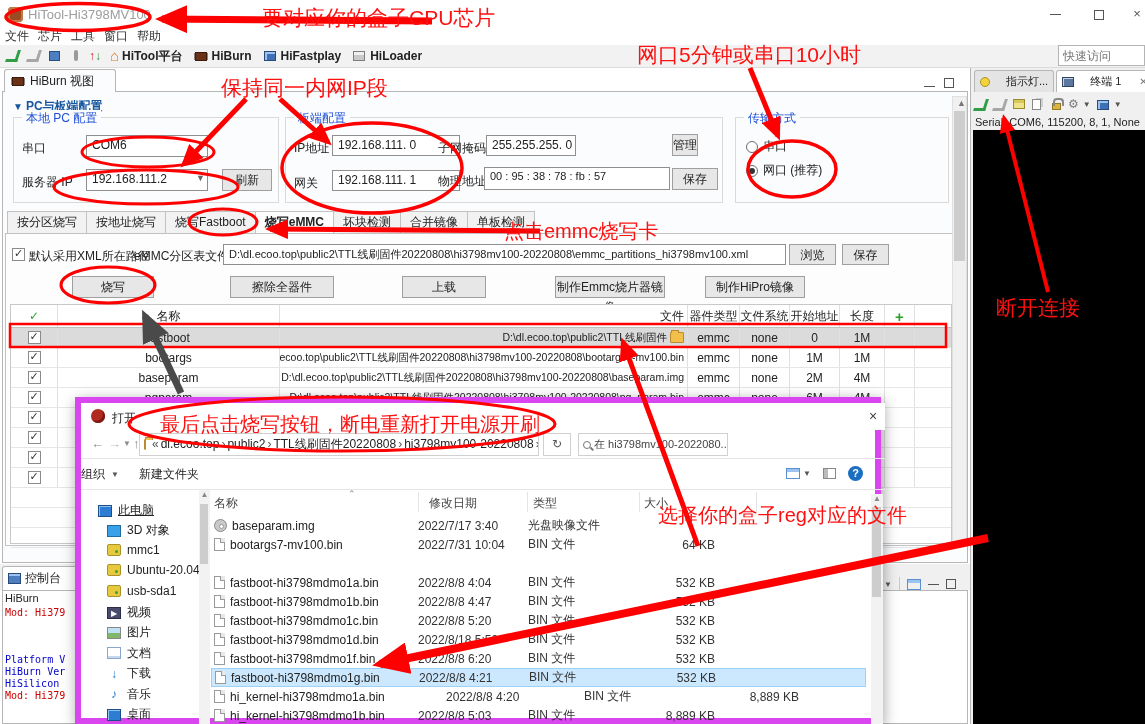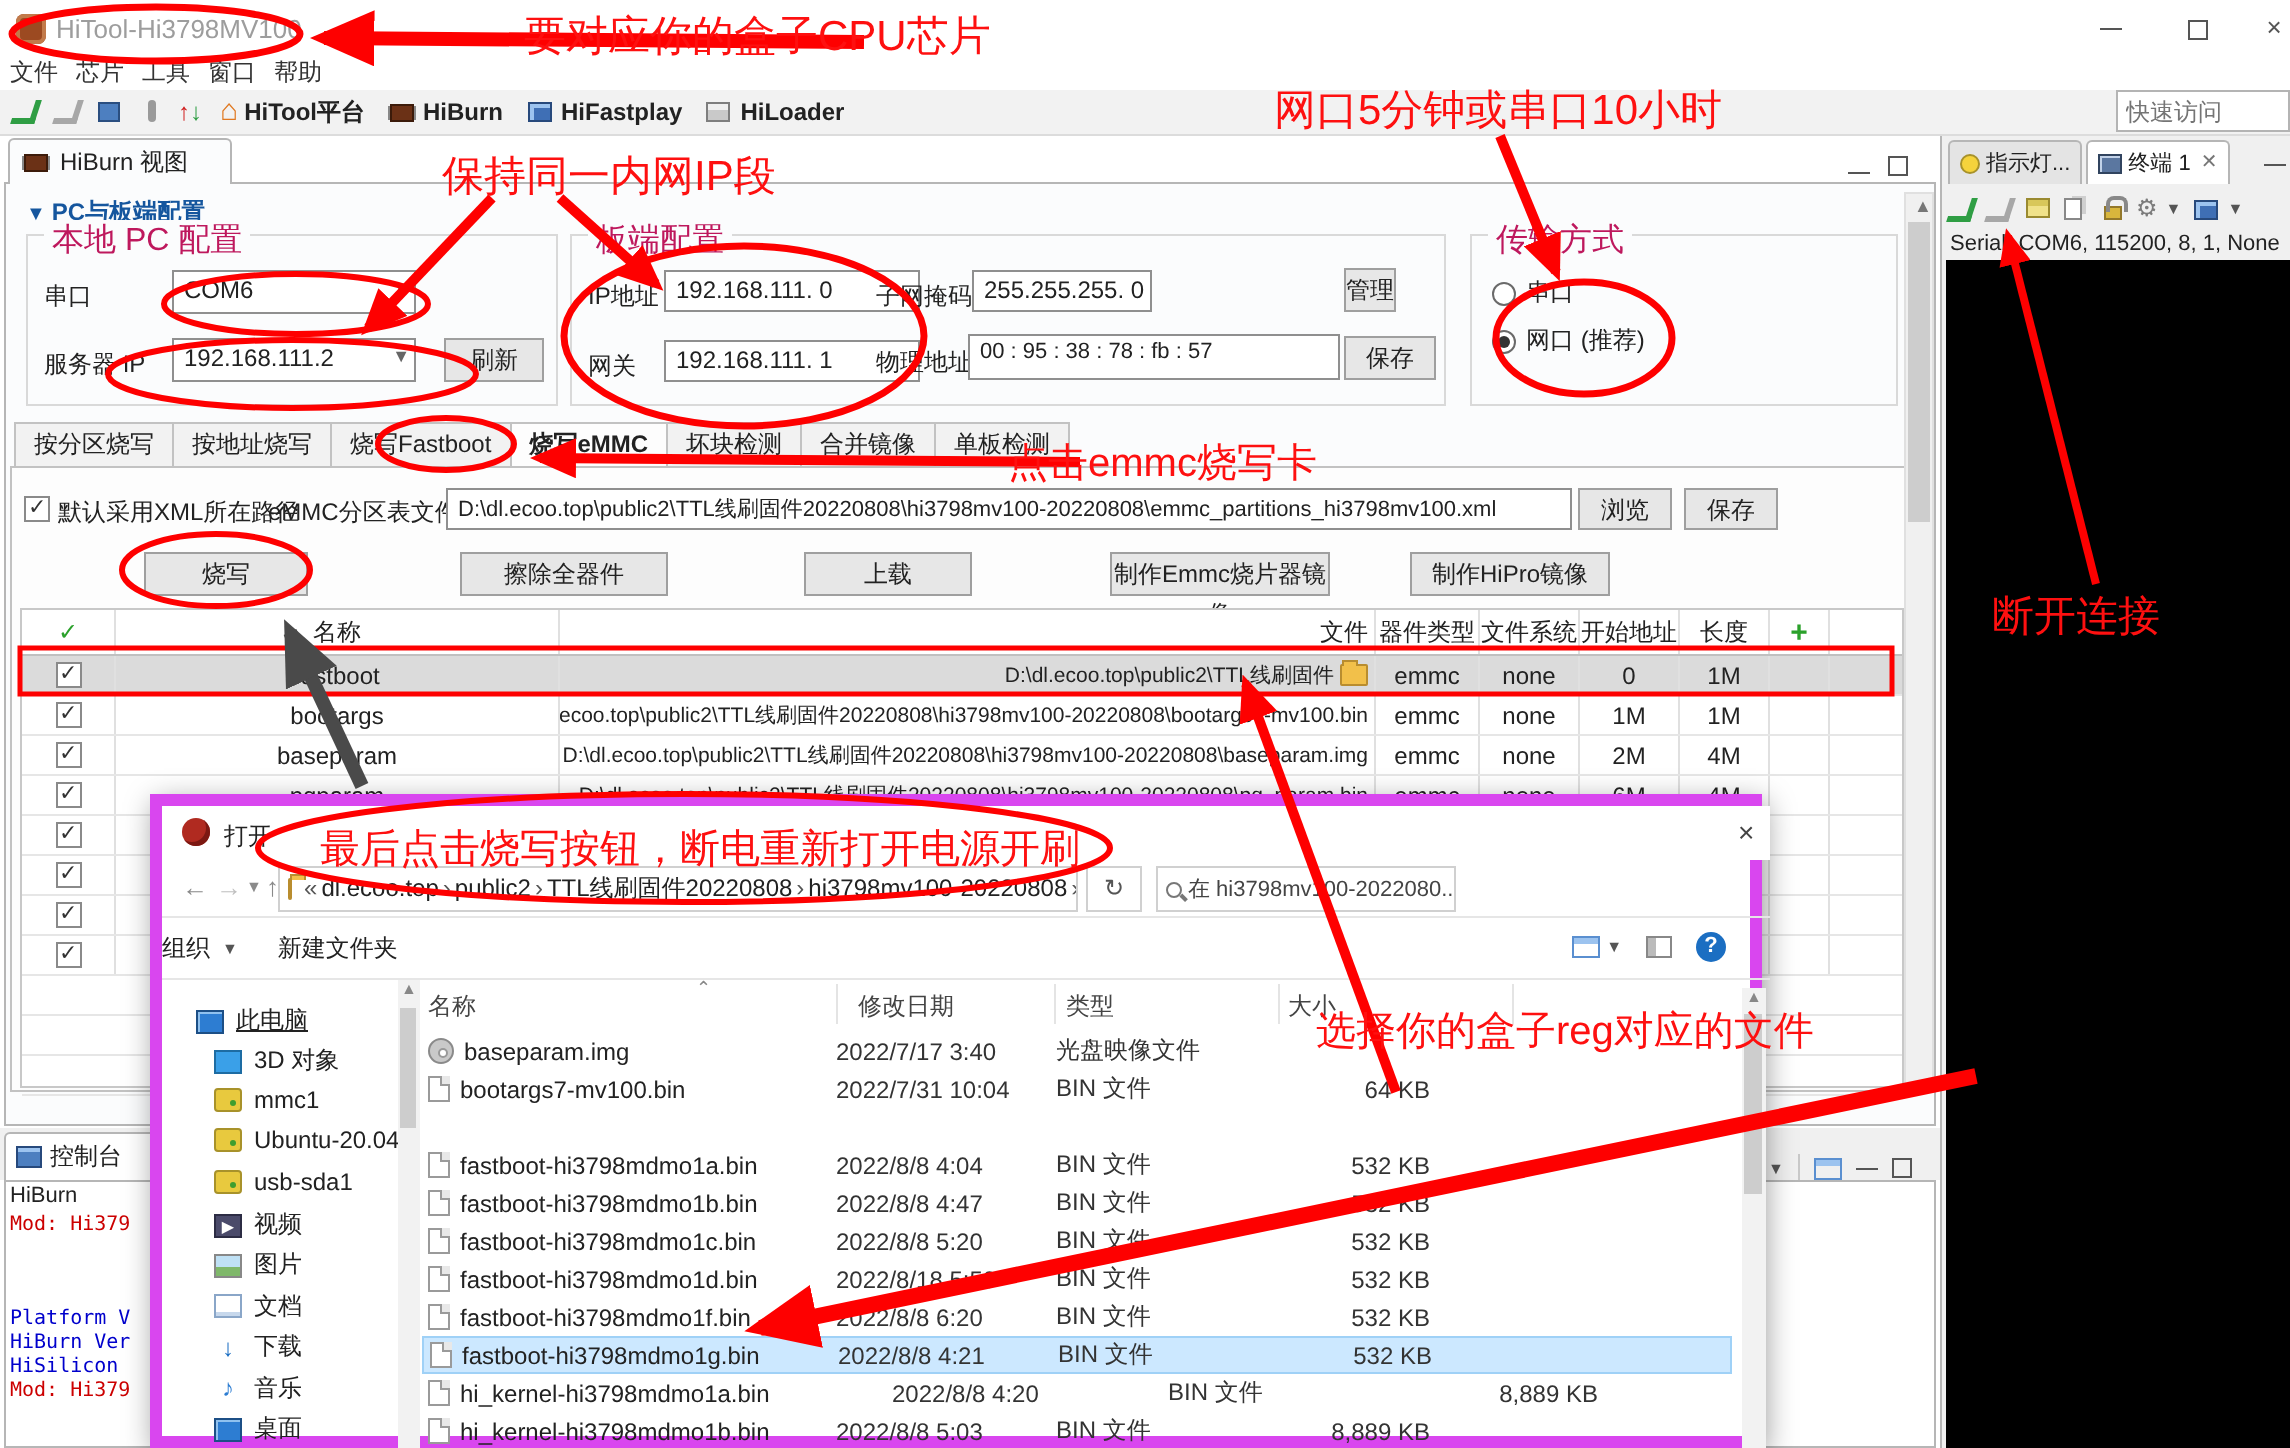--- a/index.html
+++ b/index.html
@@ -33,21 +33,21 @@
 .tb-app span.lbl{font-size:12px;font-weight:bold;color:#222}
 #quick-access{left:1058px;top:45px;width:87px;height:21px;border:1px solid #b4b4b4;background:#fff;font-size:12px;padding:2px 4px;color:#333;font-family:inherit}
 
 #view-tab{left:4px;top:69px;width:112px;height:23px;background:#fbfcfd;border:1px solid #b6b6b6;border-bottom:none;border-radius:3px 3px 0 0;display:flex;align-items:center;gap:4px;padding-left:5px;z-index:2}
 #editor-panel{left:2px;top:91px;width:966px;height:472px;background:#fbfcfd;border:1px solid #b6b6b6}
 #editor-min{left:924px;top:74px}#editor-max{left:944px;top:74px}
 .mini-ico{width:14px;height:12px;display:inline-block}
 #section-hdr{left:10px;top:6px;color:#15569e;font-weight:bold}
 #section-hdr .tri{color:#15569e;font-size:10px;margin-right:3px}
 .grp{border:1px solid #d9d9d9;position:absolute}
-.grp-lbl{position:absolute;top:-8px;left:8px;background:#fbfcfd;padding:0 4px;font-size:16px;color:#be185d}
+.grp-lbl{position:absolute;top:-8px;left:8px;background:#fbfcfd;padding:0 4px;font-size:12px;color:#1d4ed8}
 #grp-local{left:10px;top:25px;width:266px;height:86px}
 #grp-board{left:282px;top:25px;width:438px;height:86px}
 #grp-trans{left:732px;top:25px;width:214px;height:86px}
 .flabel{position:absolute;font-size:12px;color:#222}
 .field{position:absolute;background:#fff;border:1px solid #8f8f8f;font-size:12px;padding:2px 5px;overflow:hidden;white-space:nowrap}
 .combo .arr{position:absolute;right:2px;top:3px;color:#666;font-size:9px}
 .btn{position:absolute;background:#e7e7e7;border:1px solid #9f9f9f;text-align:center;font-size:12px;line-height:20px;cursor:default}
 .radio{position:absolute;display:flex;align-items:center;gap:5px;font-size:12px}
 .rdot{width:12px;height:12px;border:1px solid #6a6a6a;border-radius:50%;background:#fff;position:relative}
 .rdot.on::after{content:"";position:absolute;left:2px;top:2px;width:6px;height:6px;border-radius:50%;background:#333}
@@ -94,21 +94,21 @@
 #console-tabbar{left:0;top:564px;width:970px;height:26px;background:#f0f0f0}
 #console-tab{left:2px;top:566px;width:78px;height:24px;background:#fff;border:1px solid #b6b6b6;border-bottom:none;border-radius:3px 3px 0 0;display:flex;align-items:center;gap:4px;padding-left:5px}
 .consico{width:13px;height:11px;background:#4d7fc0;border:1px solid #27497c;box-shadow:inset 0 2px 0 #9cc3ef}
 #console-body{left:2px;top:590px;width:966px;height:134px;background:#fff;border:1px solid #b6b6b6}
 #console-hdr{left:2px;top:1px;font-size:11px;color:#222}
 #console-lines{left:2px;top:16px;font-family:"DejaVu Sans Mono","Liberation Mono",monospace;font-size:10px;line-height:11.8px;white-space:pre}
 #console-ctls{left:884px;top:577px;display:flex;gap:7px;align-items:center;color:#555}
 
 #rpanel{left:970px;top:68px;width:175px;height:656px;background:#f0f0f0;border-left:1px solid #b6b6b6}
 #rtabs{position:absolute;left:0;top:0;width:175px;height:24px;display:flex;gap:2px;padding:2px 0 0 3px}
-.rtab{height:22px;display:flex;align-items:center;gap:3px;padding:0 5px;font-size:11px;border:1px solid #b6b6b6;border-bottom:none;border-radius:3px 3px 0 0;background:#e4e4e4;white-space:nowrap}
+.rtab{height:22px;display:flex;align-items:center;gap:16px;padding:0 5px;font-size:11px;border:1px solid #b6b6b6;border-bottom:none;border-radius:3px 3px 0 0;background:#e4e4e4;white-space:nowrap}
 .rtab.active{background:#fff}
 .bulb{width:10px;height:10px;border-radius:50%;background:#f5d33c;border:1px solid #a8922a}
 .termic{width:12px;height:10px;background:#5b77a0;border:1px solid #31445f;box-shadow:inset 1px 1px 0 #c2d2e8}
 .xclose{color:#777;font-weight:bold;font-size:10px;margin-left:2px}
 #rtools{position:absolute;left:2px;top:25px;width:173px;height:22px;display:flex;align-items:center;gap:4px}
 .ticon{width:15px;height:15px;display:inline-block;position:relative}
 .grid-ic{display:block;width:12px;height:10px;margin:2px;background:#f0e28a;border:1px solid #9a8a30;box-shadow:inset 0 3px 0 #d8c75a}
 .copy-ic{display:block;width:9px;height:11px;margin:2px;background:#fff;border:1px solid #888;box-shadow:3px -2px 0 -1px #cfcfcf}
 .lock-ic{display:block;width:9px;height:7px;margin:6px 3px 0;background:#d8b63c;border:1px solid #93782a}
 .lock-ic::before{content:"";position:absolute;left:4px;top:1px;width:7px;height:6px;border:2px solid #888;border-bottom:none;border-radius:4px 4px 0 0}

